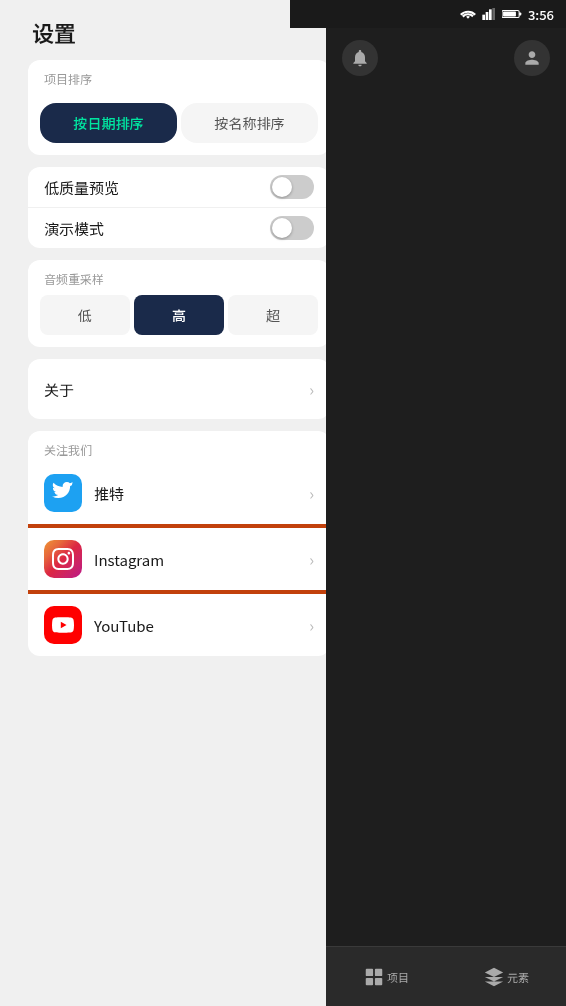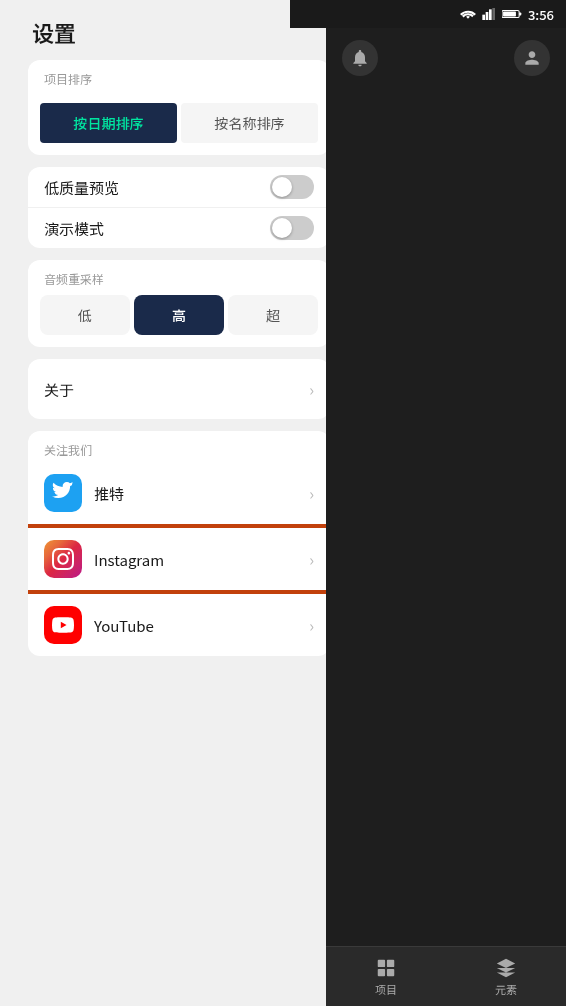--- a/index.html
+++ b/index.html
@@ -62,21 +62,21 @@
       width: 240px;
       height: 60px;
       background: #2a2a2a;
       display: flex;
       align-items: center;
       justify-content: space-around;
       border-top: 1px solid #3a3a3a;
     }
     .bottom-nav-item {
       display: flex;
-      flex-direction: column;
+      flex-direction: row;
       align-items: center;
       gap: 2px;
       color: #aaa;
       font-size: 11px;
     }
 
     
     .settings-panel {
       position: absolute;
       top: 0; left: 16px;
@@ -108,21 +108,21 @@
     }
 
     .sort-buttons {
       display: flex;
       gap: 0;
       padding: 8px 12px 12px 12px;
     }
     .sort-btn {
       flex: 1;
       padding: 10px 4px;
-      border-radius: 4px;
+      border-radius: 16px;
       border: none;
       font-size: 14px;
       cursor: pointer;
       font-family: inherit;
     }
     .sort-btn.active {
       background: #1a2a4a;
       color: #00e5a0;
       font-weight: 500;
     }

